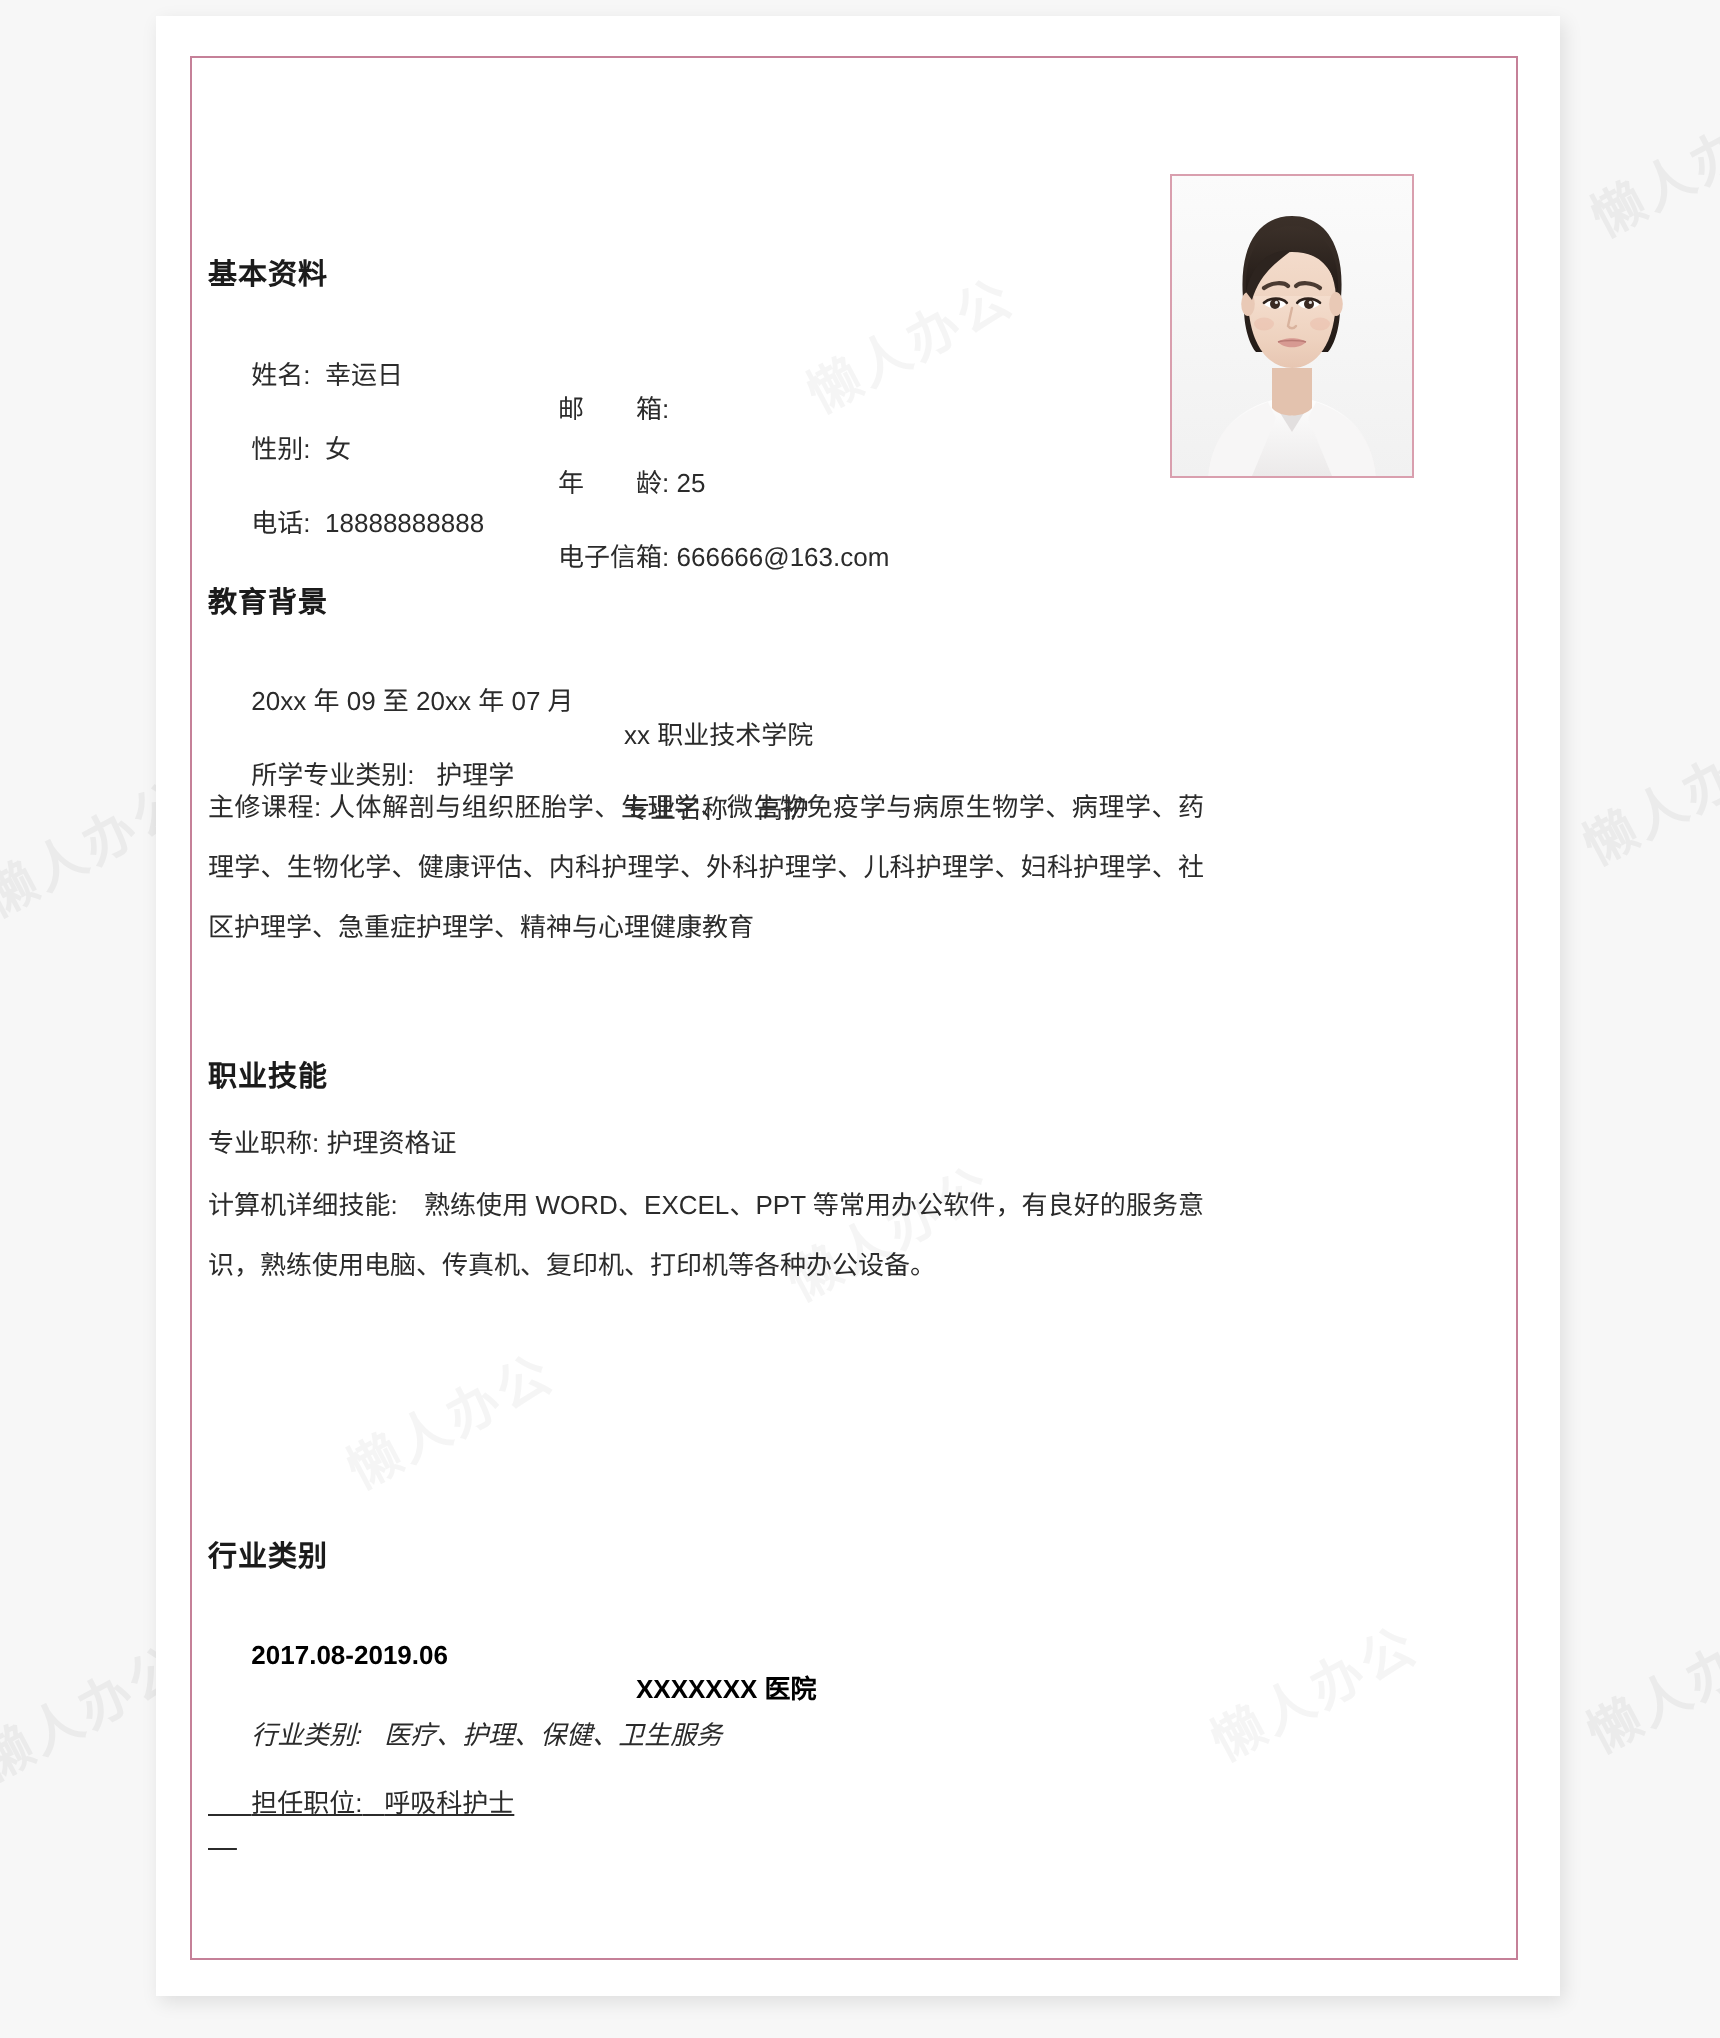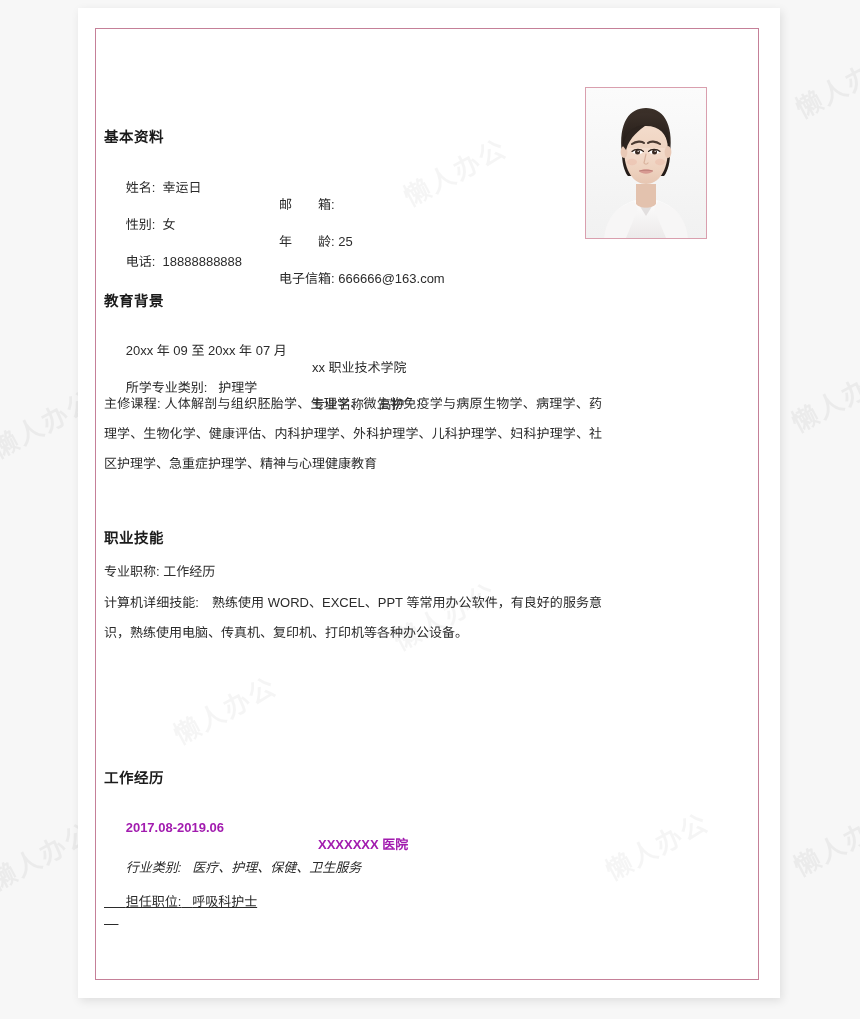--- a/index.html
+++ b/index.html
@@ -111,21 +111,21 @@
     line-height: 30px;
     width: 498px;
     position: absolute;
     left: 0;
     text-align: justify;
     text-justify: inter-ideograph;
   }
 
   .col2 { position: absolute; left: 175px; white-space: pre; }
 
-  .bold { font-weight: 700; color: #a21caf; }
+  .bold { font-weight: 700; color: #000000; }
 
   
   .photo-frame {
     position: absolute;
     left: 585px;
     top: 87px;
     width: 120px;
     height: 150px;
     border: 1px solid #d99fae;
     background: #fdfdfd;
@@ -247,26 +247,26 @@
     <div class="row" style="top:73px;">
       <span>所学专业类别:</span><span>&nbsp;&nbsp;&nbsp;</span><span>护理学</span>
       <span class="col2" style="left:208px;"><span>专业名称:</span><span>&nbsp;&nbsp;&nbsp;</span><span>高护</span></span>
     </div>
 
     <div class="para" style="top:100px;">主修课程: 人体解剖与组织胚胎学、生理学、微生物免疫学与病原生物学、病理学、药理学、生物化学、健康评估、内科护理学、外科护理学、儿科护理学、妇科护理学、社区护理学、急重症护理学、精神与心理健康教育</div>
   </div>
 
   <div class="section" style="top:526px;">
     <div class="sec-title">职业技能</div>
-    <div class="row" style="top:37px;">专业职称: 工作经历</div>
+    <div class="row" style="top:37px;">专业职称: 护理资格证</div>
     <div class="para" style="top:62px;">计算机详细技能:　熟练使用 WORD、EXCEL、PPT 等常用办公软件，有良好的服务意识，熟练使用电脑、传真机、复印机、打印机等各种办公设备。</div>
   </div>
 
   <div class="section" style="top:766px;">
-    <div class="sec-title">工作经历</div>
+    <div class="sec-title">行业类别</div>
 
     <div class="row bold" style="top:36px;">
       <span>2017.08-2019.06</span>
       <span class="col2 bold" style="left:214px;">XXXXXXX 医院</span>
     </div>
 
     <div class="row" style="top:76px;font-style:italic;">
       <span>行业类别:</span><span>&nbsp;&nbsp;&nbsp;</span><span>医疗、护理、保健、卫生服务</span>
     </div>
 

